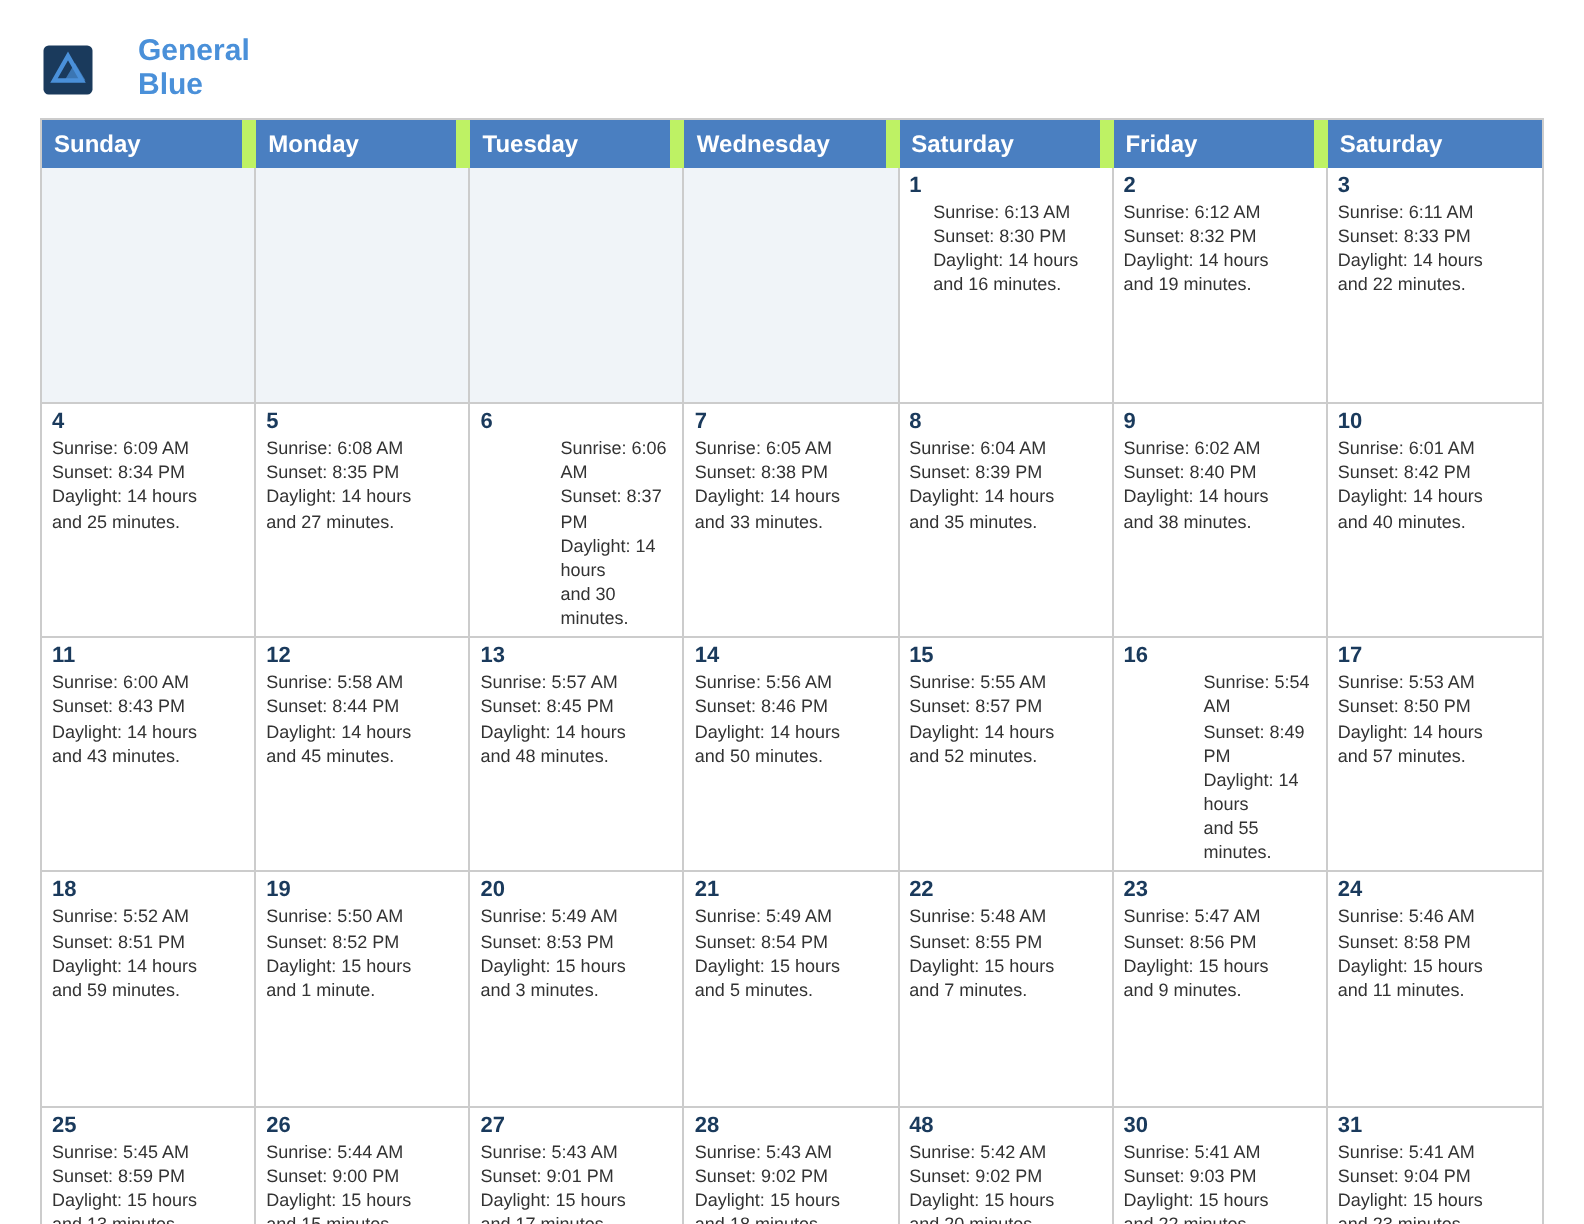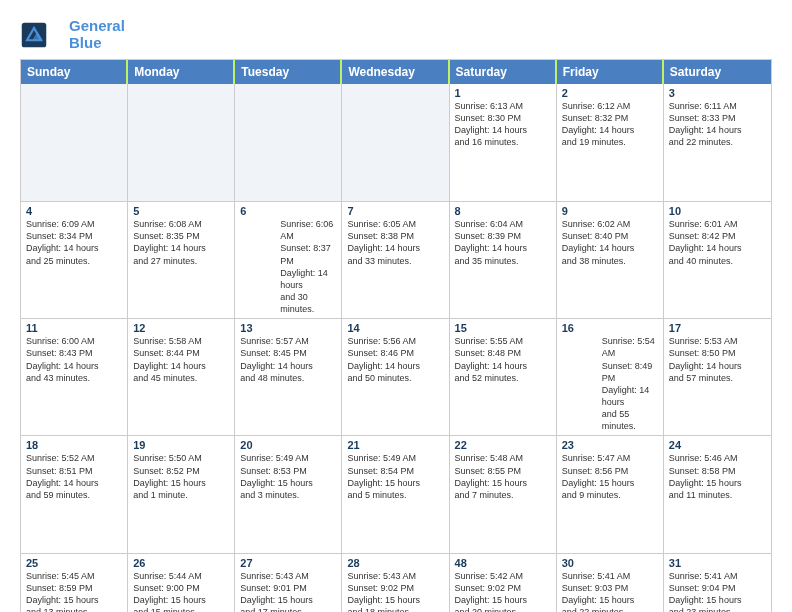--- a/index.html
+++ b/index.html
@@ -64,21 +64,21 @@
       display: grid;
       grid-template-columns: repeat(7, 1fr);
       background: #4a7fc1;
     }
     .cal-header-cell {
       color: #fff;
       font-size: 12px;
       font-weight: bold;
       padding: 5px 6px;
       text-align: left;
-      border-right: 2px solid #bef264;
+      border-right: 7px solid #bef264;
     }
     .cal-header-cell:last-child { border-right: none; }
     .cal-body {
       flex: 1;
       display: grid;
       grid-template-rows: repeat(5, 1fr);
     }
     .cal-row {
       display: grid;
       grid-template-columns: repeat(7, 1fr);
@@ -141,21 +141,21 @@
         <div class="cal-header-cell">Saturday</div>
       </div>
     <div class="cal-body">
     <div class="cal-row">
           <div class="cal-cell shaded empty"></div>
           <div class="cal-cell shaded empty"></div>
           <div class="cal-cell shaded empty"></div>
           <div class="cal-cell shaded empty"></div>
           <div class="cal-cell">
             <div class="day-num">1</div>
-            <div class="cell-info" style="white-space: pre-line;">Sunrise: 6:13 AM
+            <div class="cell-info" style="white-space: pre-line; margin-left: 12px;">Sunrise: 6:13 AM
 Sunset: 8:30 PM
 Daylight: 14 hours
 and 16 minutes.</div>
           </div>
           <div class="cal-cell">
             <div class="day-num">2</div>
             <div class="cell-info" style="white-space: pre-line;">Sunrise: 6:12 AM
 Sunset: 8:32 PM
 Daylight: 14 hours
 and 19 minutes.</div>
@@ -244,21 +244,21 @@
           <div class="cal-cell">
             <div class="day-num">14</div>
             <div class="cell-info" style="white-space: pre-line;">Sunrise: 5:56 AM
 Sunset: 8:46 PM
 Daylight: 14 hours
 and 50 minutes.</div>
           </div>
           <div class="cal-cell">
             <div class="day-num">15</div>
             <div class="cell-info" style="white-space: pre-line;">Sunrise: 5:55 AM
-Sunset: 8:48 PM
+Sunset: 8:57 PM
 Daylight: 14 hours
 and 52 minutes.</div>
           </div>
           <div class="cal-cell">
             <div class="day-num">16</div>
             <div class="cell-info" style="white-space: pre-line; margin-left: 40px;">Sunrise: 5:54 AM
 Sunset: 8:49 PM
 Daylight: 14 hours
 and 55 minutes.</div>
           </div>

